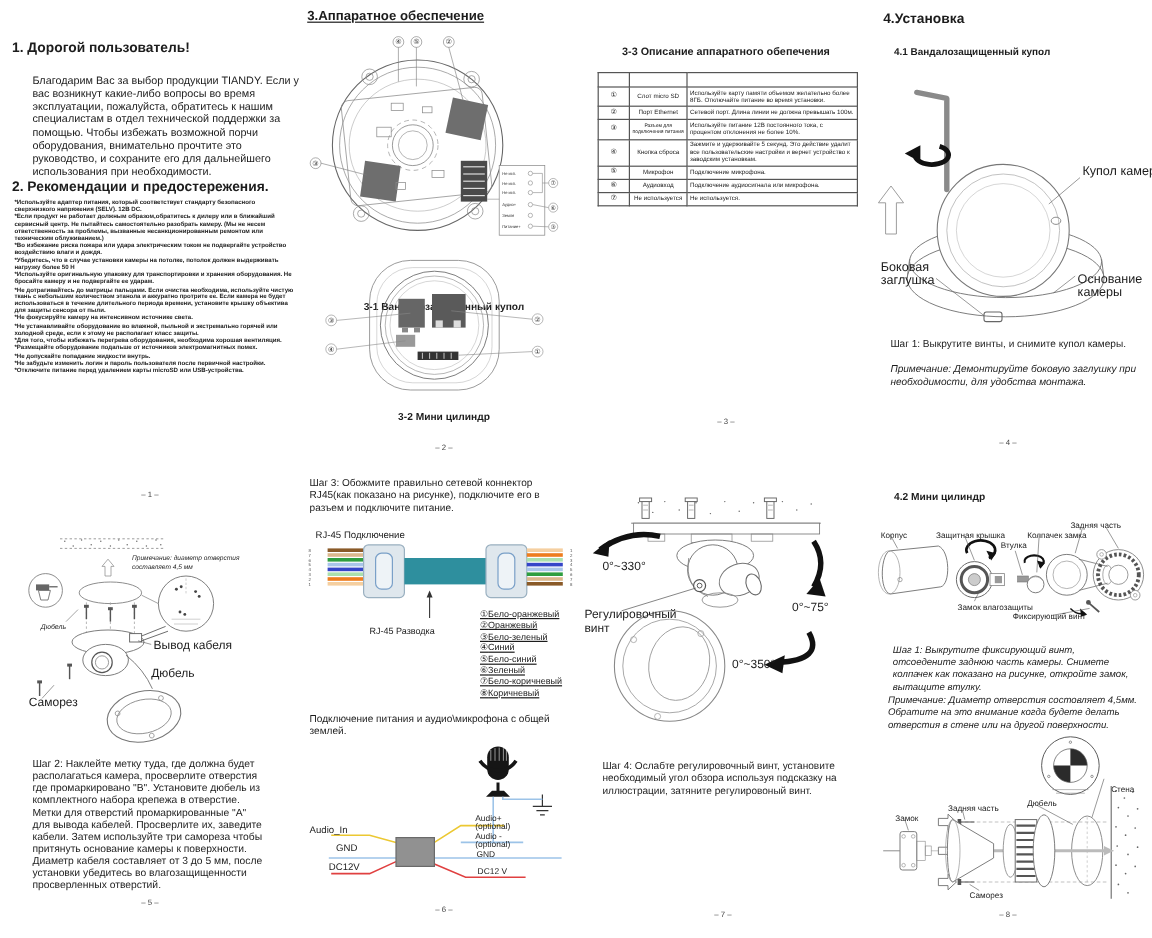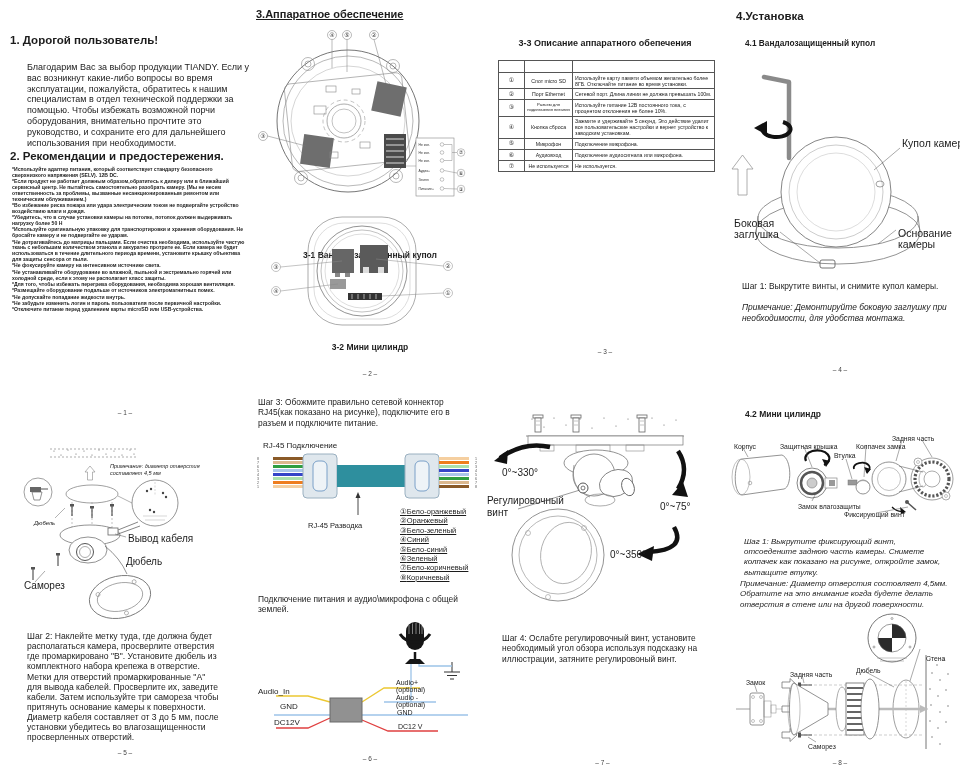--- a/index.html
+++ b/index.html
@@ -525,21 +525,21 @@
       <polygon points="6,58 20,47 19,61" fill="#111"></polygon>
       <path d="M190,48 Q202,66 190,86" fill="none" stroke="#111" stroke-width="4.5"></path>
       <polygon points="184,92 195,79 200,94" fill="#111"></polygon>
       <path d="M186,124 Q199,147 160,149" fill="none" stroke="#111" stroke-width="4.5"></path>
       <polygon points="149,151 166,143 164,158" fill="#111"></polygon>
       <line x1="30" y1="106" x2="92" y2="87" stroke="#555" stroke-width="0.6"></line>
     </svg>
     <div class="abs" style="left:22px;top:76px;font-size:10px;">0°~330°</div>
     <div class="abs" style="left:180px;top:110px;font-size:10px;">0°~75°</div>
     <div class="abs" style="left:130px;top:158px;font-size:10px;">0°~350°</div>
-    <div class="abs" style="left:7px;top:104px;width:92px;font-size:10px;line-height:1.15;">Регулировочный винт</div>
+    <div class="abs" style="left:7px;top:116px;width:92px;font-size:10px;line-height:1.15;">Регулировочный винт</div>
     <div class="abs step" style="left:22px;top:226px;width:208px;margin-top:16px;">Шаг 4: Ослабте регулировочный винт, установите необходимый угол обзора используя подсказку на иллюстрации, затяните регулировоный винт.</div>
     <div class="pgnum" style="top:368px;">– 7 –</div>
   </div>
 
   <div class="page" style="left:720px;top:391px;width:240px;height:391px;">
     <div class="abs b" style="left:25px;top:18px;font-size:8.5px;">4.2 Мини цилиндр</div>
 
     <svg style="left:6px;top:42px;" width="228" height="100" viewBox="0 0 228 100">
       <path d="M16,26 C8,27 6,60 16,62 L58,56 C66,54 66,26 56,22 Z" fill="#fff" stroke="#777" stroke-width="0.8"></path>
       <ellipse cx="15" cy="44" rx="9" ry="18" fill="none" stroke="#999" stroke-width="0.6"></ellipse>

